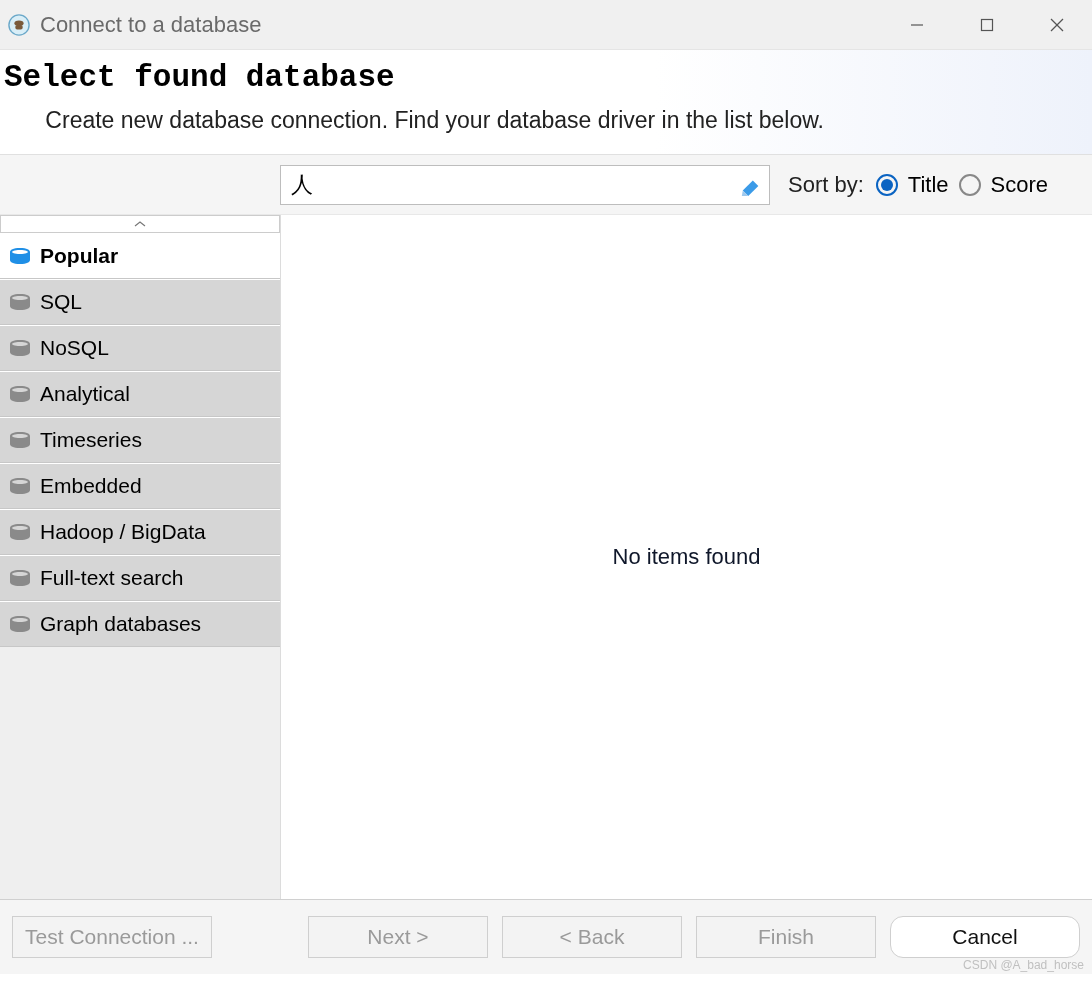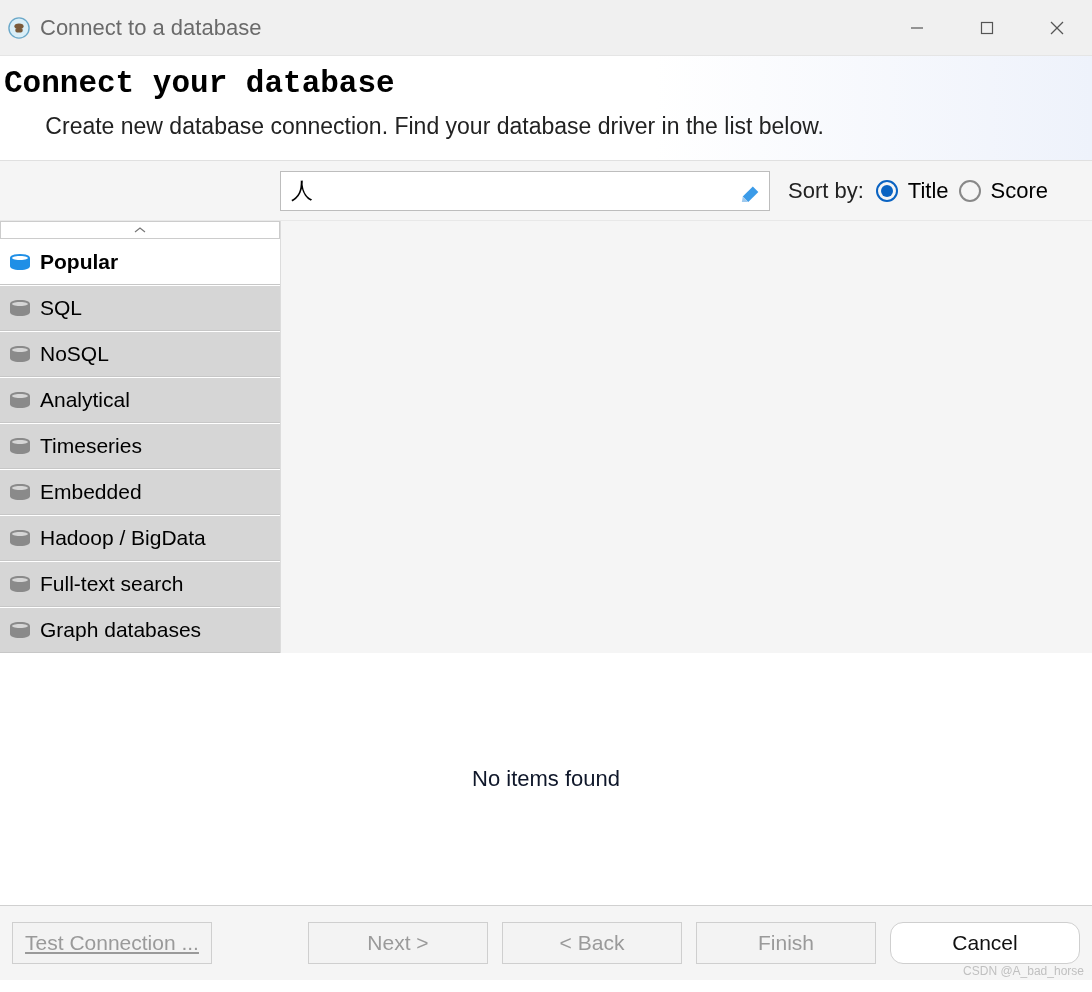--- a/index.html
+++ b/index.html
@@ -1,18 +1,18 @@
 <!DOCTYPE html>
 <html><head>
 <meta charset="utf-8">
 <style>
 * { box-sizing: border-box; margin: 0; padding: 0; font-family: "Segoe UI", Arial, sans-serif; }
 html, body { width: 1092px; height: 992px; overflow: hidden; background: #fff; }
 
-.titlebar { height: 56px; background: #f0f0f0; display: flex; align-items: center; padding-left: 8px; border-bottom: 1px solid #e5e5e5; }
+.titlebar { height: 50px; background: #f0f0f0; display: flex; align-items: center; padding-left: 8px; border-bottom: 1px solid #e5e5e5; }
 .titlebar .app-icon { width: 22px; height: 22px; margin-right: 10px; }
 .titlebar .title { color: #6a6a6a; font-size: 22px; flex: 1; }
 .winbtns { display: flex; height: 100%; }
 .winbtn { width: 70px; display: flex; align-items: center; justify-content: center; color: #444; }
 .winbtn svg { width: 16px; height: 16px; stroke: #555; stroke-width: 1.2; fill: none; }
 
 .header { padding: 10px 14px 18px 4px; background: #fff; background-image: linear-gradient(to left, #eef2fb 0%, #ffffff 40%); border-bottom: 1px solid #e0e0e0; }
 .header h1 { font-family: "Courier New", monospace; font-size: 31px; letter-spacing: 0px; margin-bottom: 10px; font-weight: bold; }
 .header p { font-size: 23px; color: #222; line-height: 1.35; max-width: 820px; padding-left: 12px; text-align: right; }
 
@@ -21,39 +21,39 @@
 .searchwrap { position: relative; width: 490px; height: 40px; }
 .searchwrap input { width: 100%; height: 100%; border: 1px solid #bdbdbd; padding: 0 46px 0 10px; font-size: 22px; background: #fff; }
 .searchwrap .clear { position: absolute; right: 6px; top: 50%; transform: translateY(-50%); width: 26px; height: 26px; display:flex; align-items:center; justify-content:center; }
 .sortlabel { font-size: 22px; margin-left: 18px; color: #222; }
 .radiogrp { display: flex; align-items: center; margin-left: 12px; gap: 10px; }
 .radio { display: flex; align-items: center; gap: 10px; font-size: 22px; }
 .radio .dot { width: 22px; height: 22px; border-radius: 50%; border: 2px solid #888; display:flex; align-items:center; justify-content:center; }
 .radio.sel .dot { border-color: #0a63c2; }
 .radio.sel .dot::after { content: ""; width: 12px; height: 12px; background: #0a63c2; border-radius: 50%; }
 
-.body { display: flex; height: 684px; background: #f5f5f5; flex-direction: column; }
+.body { display: flex; height: 684px; background: #f5f5f5; }
 .sidebar { width: 281px; background: #efefef; border-right: 1px solid #dcdcdc; }
 .collapse-handle { height: 18px; background: #fff; border: 1px solid #ccc; display:flex; align-items:center; justify-content:center; }
 .collapse-handle svg { width: 14px; height: 8px; stroke:#777; stroke-width:1.2; fill:none; }
 .cat { height: 46px; display: flex; align-items: center; padding-left: 8px; gap: 8px; font-size: 21px; border-top: 1px solid #fff; border-bottom: 1px solid #c7c7c7; }
 .cat.selected { background: #fff; font-weight: bold; }
 .cat:not(.selected) { background: #d6d6d6; }
 .cat .dbicon { width: 24px; height: 18px; }
 .cat.selected .dbicon path { fill: #1f8fe6; }
 .cat:not(.selected) .dbicon path { fill: #8a8a8a; }
 
 .results { flex: 1; background: #fff; display: flex; align-items: center; justify-content: center; }
 .results .empty { font-size: 22px; color: #0f172a; }
 
 .footer { height: 75px; border-top: 1px solid #d0d0d0; background: #f5f5f5; display: flex; align-items: center; padding: 0 12px; gap: 14px; position: relative; }
 .footer .btn { height: 42px; border: 1px solid #cfcfcf; background: #f3f3f3; font-size: 21px; display:flex; align-items:center; justify-content:center; color:#444; }
 .footer .btn.disabled { color: #9a9a9a; }
 .footer .btn.primary { background: #fff; color:#111; }
-.btn-test { width: 200px; margin-right: auto; padding: 0 8px; justify-content:flex-start;text-decoration:underline; }
+.btn-test { width: 200px; margin-right: auto; padding: 0 8px; justify-content:flex-start; }
 .btn-nav { width: 180px; }
 .btn-cancel { width: 190px; border-radius: 13px; }
 .watermark { position:absolute; right:8px; bottom:2px; font-size:12px; color:#c0c0c0; }
 </style>
 </head>
 <body>
 
 <div class="titlebar">
   <span class="app-icon">
     <svg viewBox="0 0 24 24">
@@ -77,21 +77,21 @@
     <div class="winbtn">
         <svg viewBox="0 0 16 16">
           <line x1="2" y1="2" x2="14" y2="14"></line>
           <line x1="14" y1="2" x2="2" y2="14"></line>
         </svg>
       </div>
   </div>
 </div>
 
 <div class="header">
-  <h1>Connect your database</h1>
+  <h1>Select found database</h1>
   <p>Create new database connection. Find your database driver in the list below.</p>
 </div>
 
 <div class="toolbar">
   <div class="spacer-left"></div>
   <div class="searchwrap">
     <input type="text" value="人" style="">
     <span class="clear">
       <svg viewBox="0 0 24 24" width="22" height="22">
           <path d="M3 18 L14 7 L20 13 L9 24 Z" fill="#3b9be8"></path>

